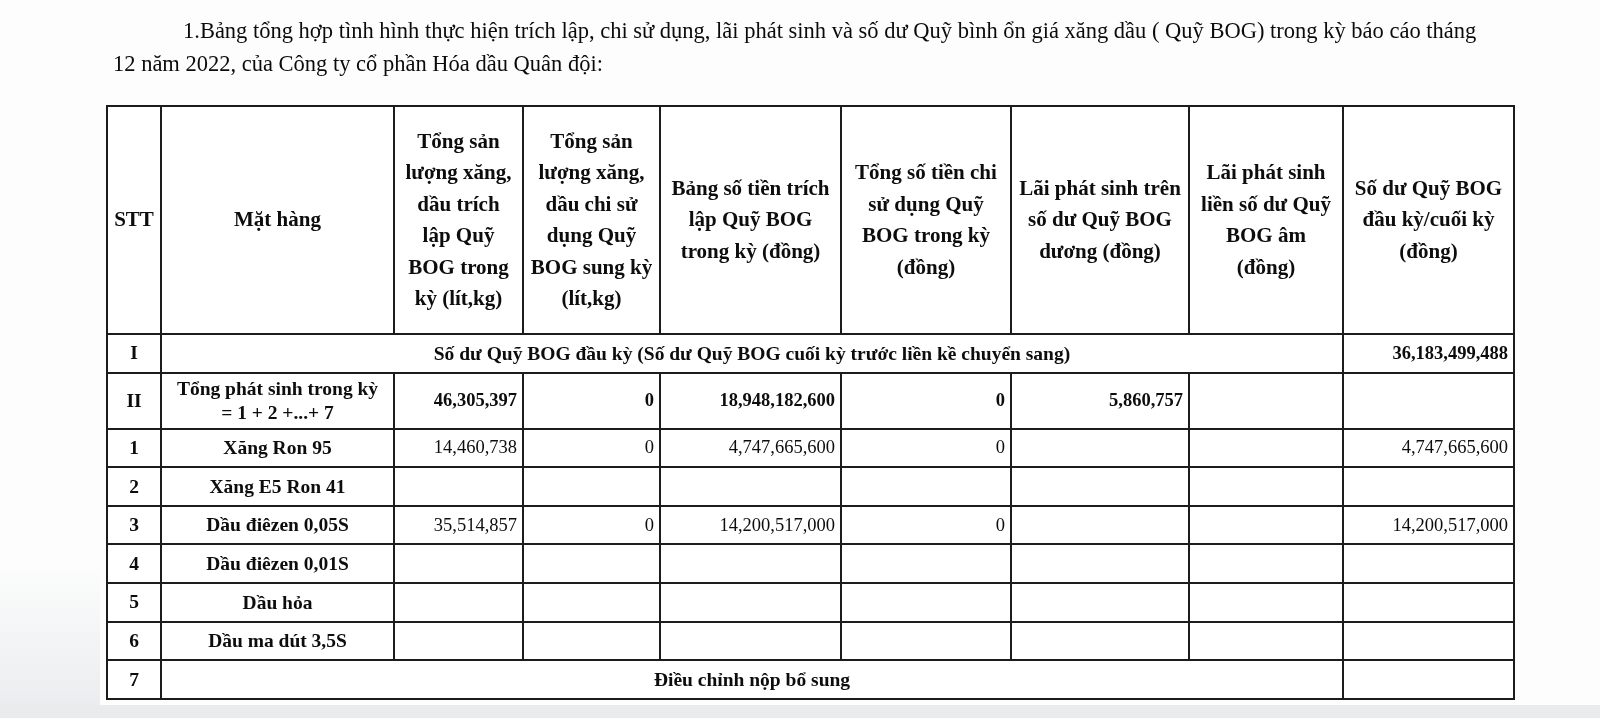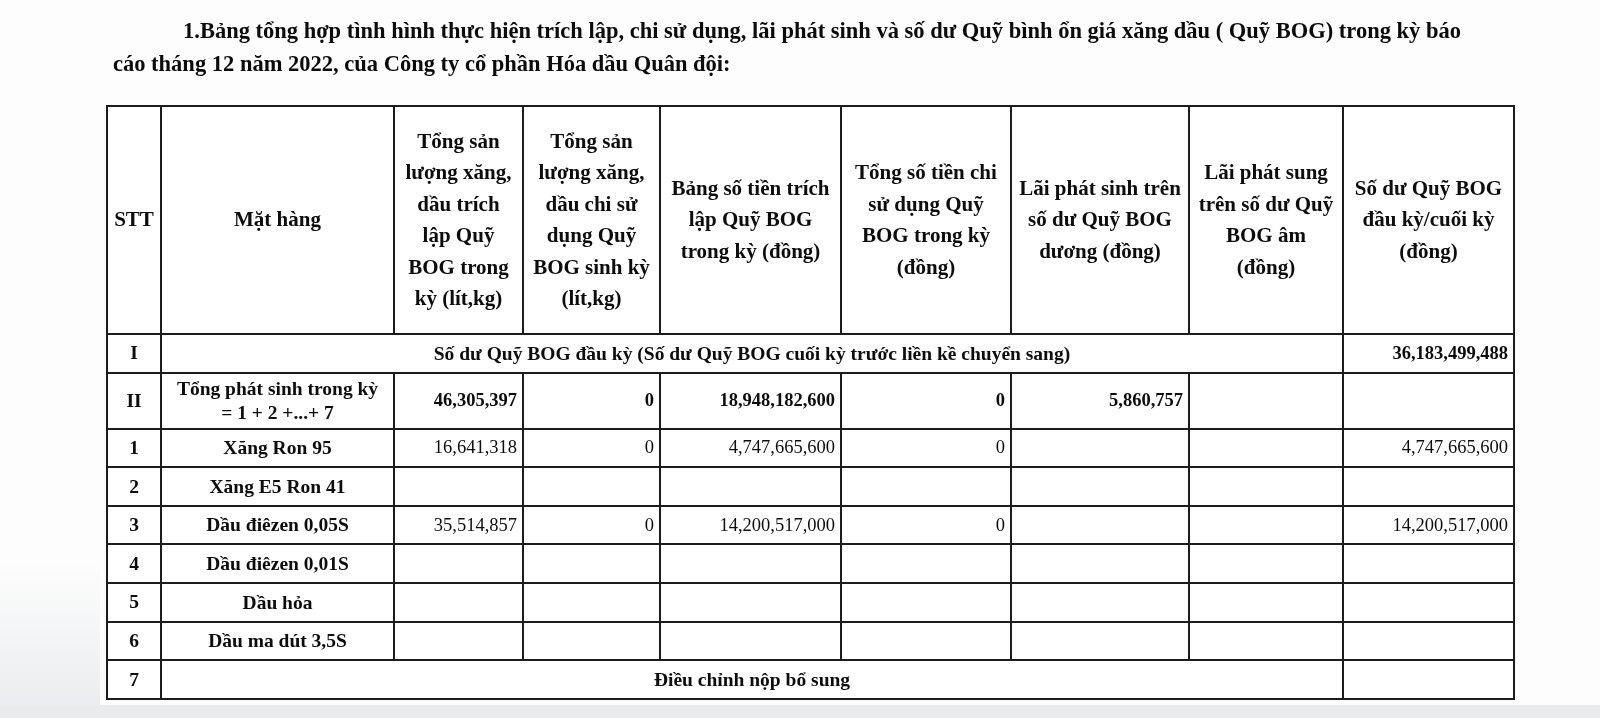--- a/index.html
+++ b/index.html
@@ -6,21 +6,21 @@
   html,body { width:1600px; height:718px; overflow:hidden; }
   body {
     background:#fdfdfd;
     font-family:"Liberation Serif","DejaVu Serif",serif;
     color:#0d0d0d;
   }
   .page { position:relative; width:1600px; height:718px; background:#fdfdfd; }
 
   .doc-title {
     position:absolute; left:113px; top:15px; width:1382px;
-    font-size:22.5px; font-weight:bold; line-height:1.45;
+    font-size:22.5px; font-weight:normal; line-height:1.45;
     text-indent:70px; color:#0b0b0b;
   }
 
   table.bog {
     position:absolute; left:106px; top:105px;
     width:1407px; height:595px;
     border-collapse:collapse; table-layout:fixed;
     background:#fff;
   }
   table.bog th, table.bog td {
@@ -64,25 +64,25 @@
         <col style="width:170px">
       <col style="width:178px">
         <col style="width:154px">
         <col style="width:171px">
     </colgroup>
     <thead>
       <tr>
           <th>STT</th>
           <th>Mặt hàng</th>
           <th>Tổng sản lượng xăng, dầu trích lập Quỹ BOG trong kỳ (lít,kg)</th>
-          <th>Tổng sản lượng xăng, dầu chi sử dụng Quỹ BOG sinh kỳ (lít,kg)</th>
+          <th>Tổng sản lượng xăng, dầu chi sử dụng Quỹ BOG sung kỳ (lít,kg)</th>
           <th>Bảng số tiền trích lập Quỹ BOG trong kỳ (đồng)</th>
           <th>Tổng số tiền chi sử dụng Quỹ BOG trong kỳ (đồng)</th>
           <th>Lãi phát sinh trên số dư Quỹ BOG dương (đồng)</th>
-          <th>Lãi phát sung trên số dư Quỹ BOG âm (đồng)</th>
+          <th>Lãi phát sinh liền số dư Quỹ BOG âm (đồng)</th>
           <th>Số dư Quỹ BOG đầu kỳ/cuối kỳ (đồng)</th>
         </tr>
     </thead>
     <tbody>
         <tr class="bold-values" style="height: 35px;">
           <td class="stt">I</td>
           <td class="label" colspan="7">Số dư Quỹ BOG đầu kỳ (Số dư Quỹ BOG cuối kỳ trước liền kề chuyển sang)</td>
           <td class="num">36,183,499,488</td>
         </tr>
         <tr class="bold-values" style="height: 37px;">
@@ -92,21 +92,21 @@
           <td class="num">0</td>
           <td class="num">18,948,182,600</td>
           <td class="num">0</td>
           <td class="num">5,860,757</td>
           <td class="num"></td>
           <td class="num"></td>
         </tr>
         <tr style="height: 35px;">
           <td class="stt">1</td>
           <td class="label">Xăng Ron 95</td>
-          <td class="num">16,641,318</td>
+          <td class="num">14,460,738</td>
           <td class="num">0</td>
           <td class="num">4,747,665,600</td>
           <td class="num">0</td>
           <td class="num"></td>
           <td class="num"></td>
           <td class="num">4,747,665,600</td>
         </tr>
         <tr style="height: 35px;">
           <td class="stt">2</td>
           <td class="label">Xăng E5 Ron 41</td>

